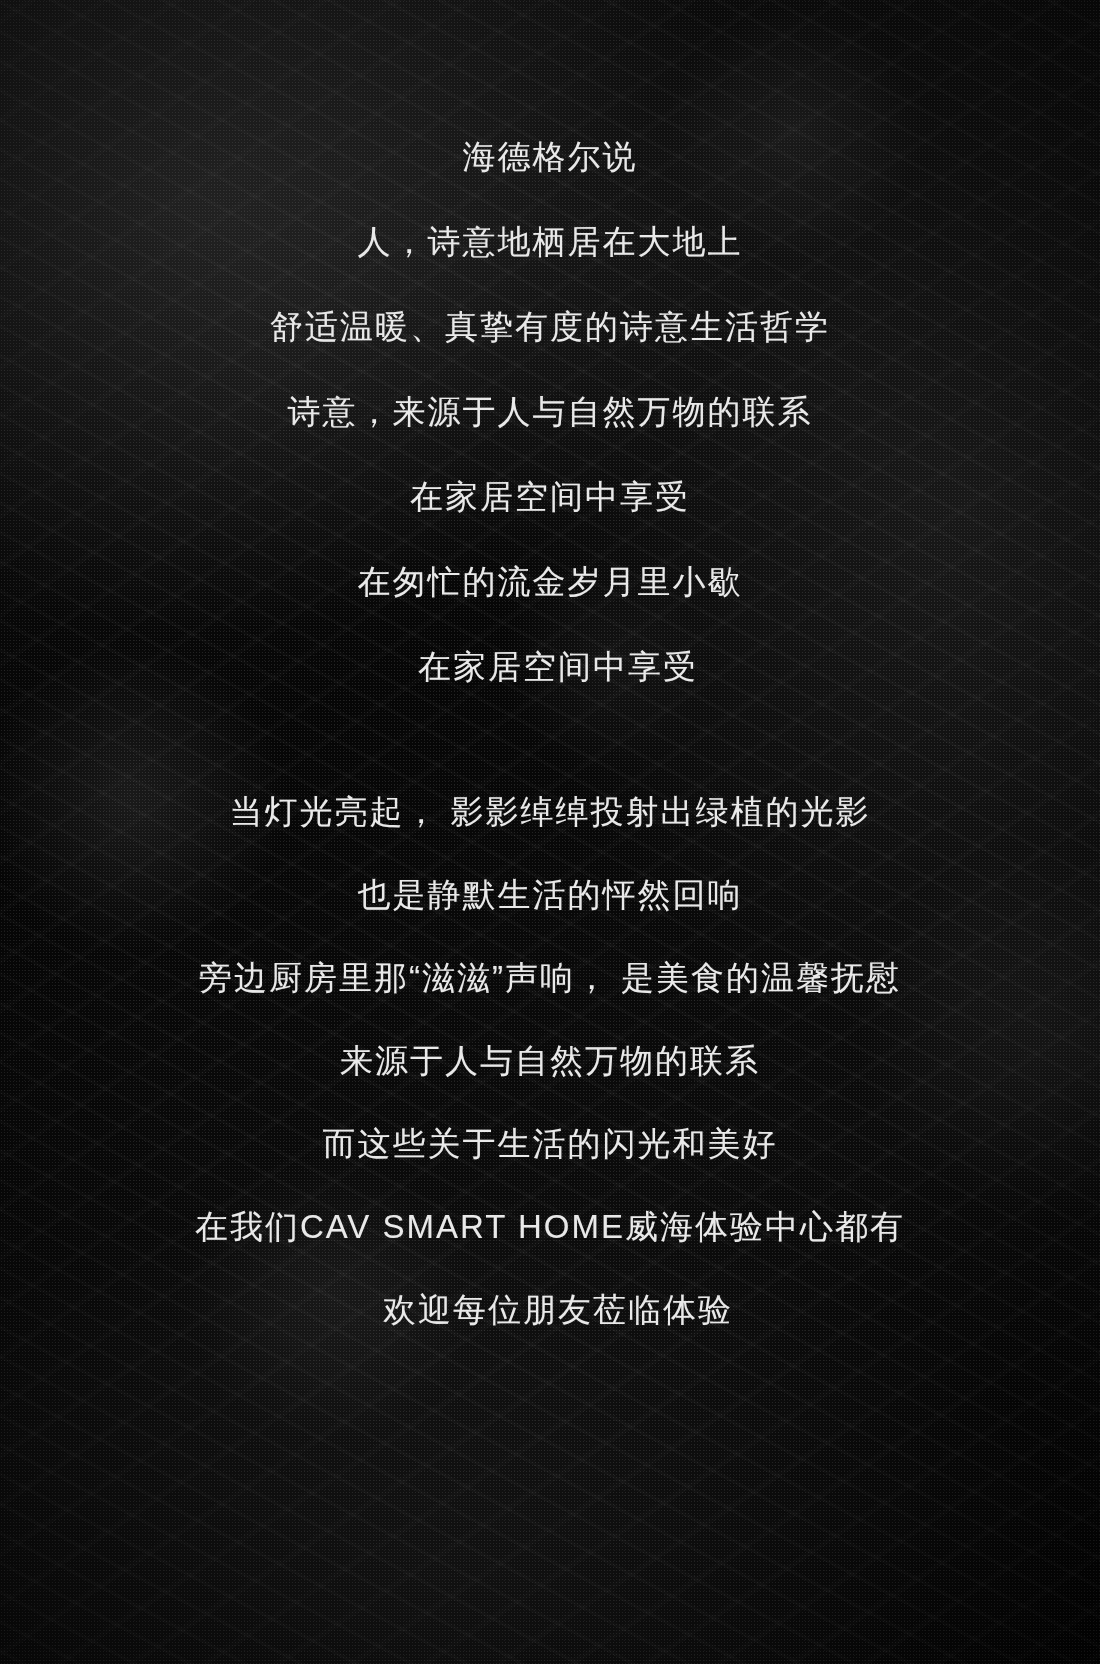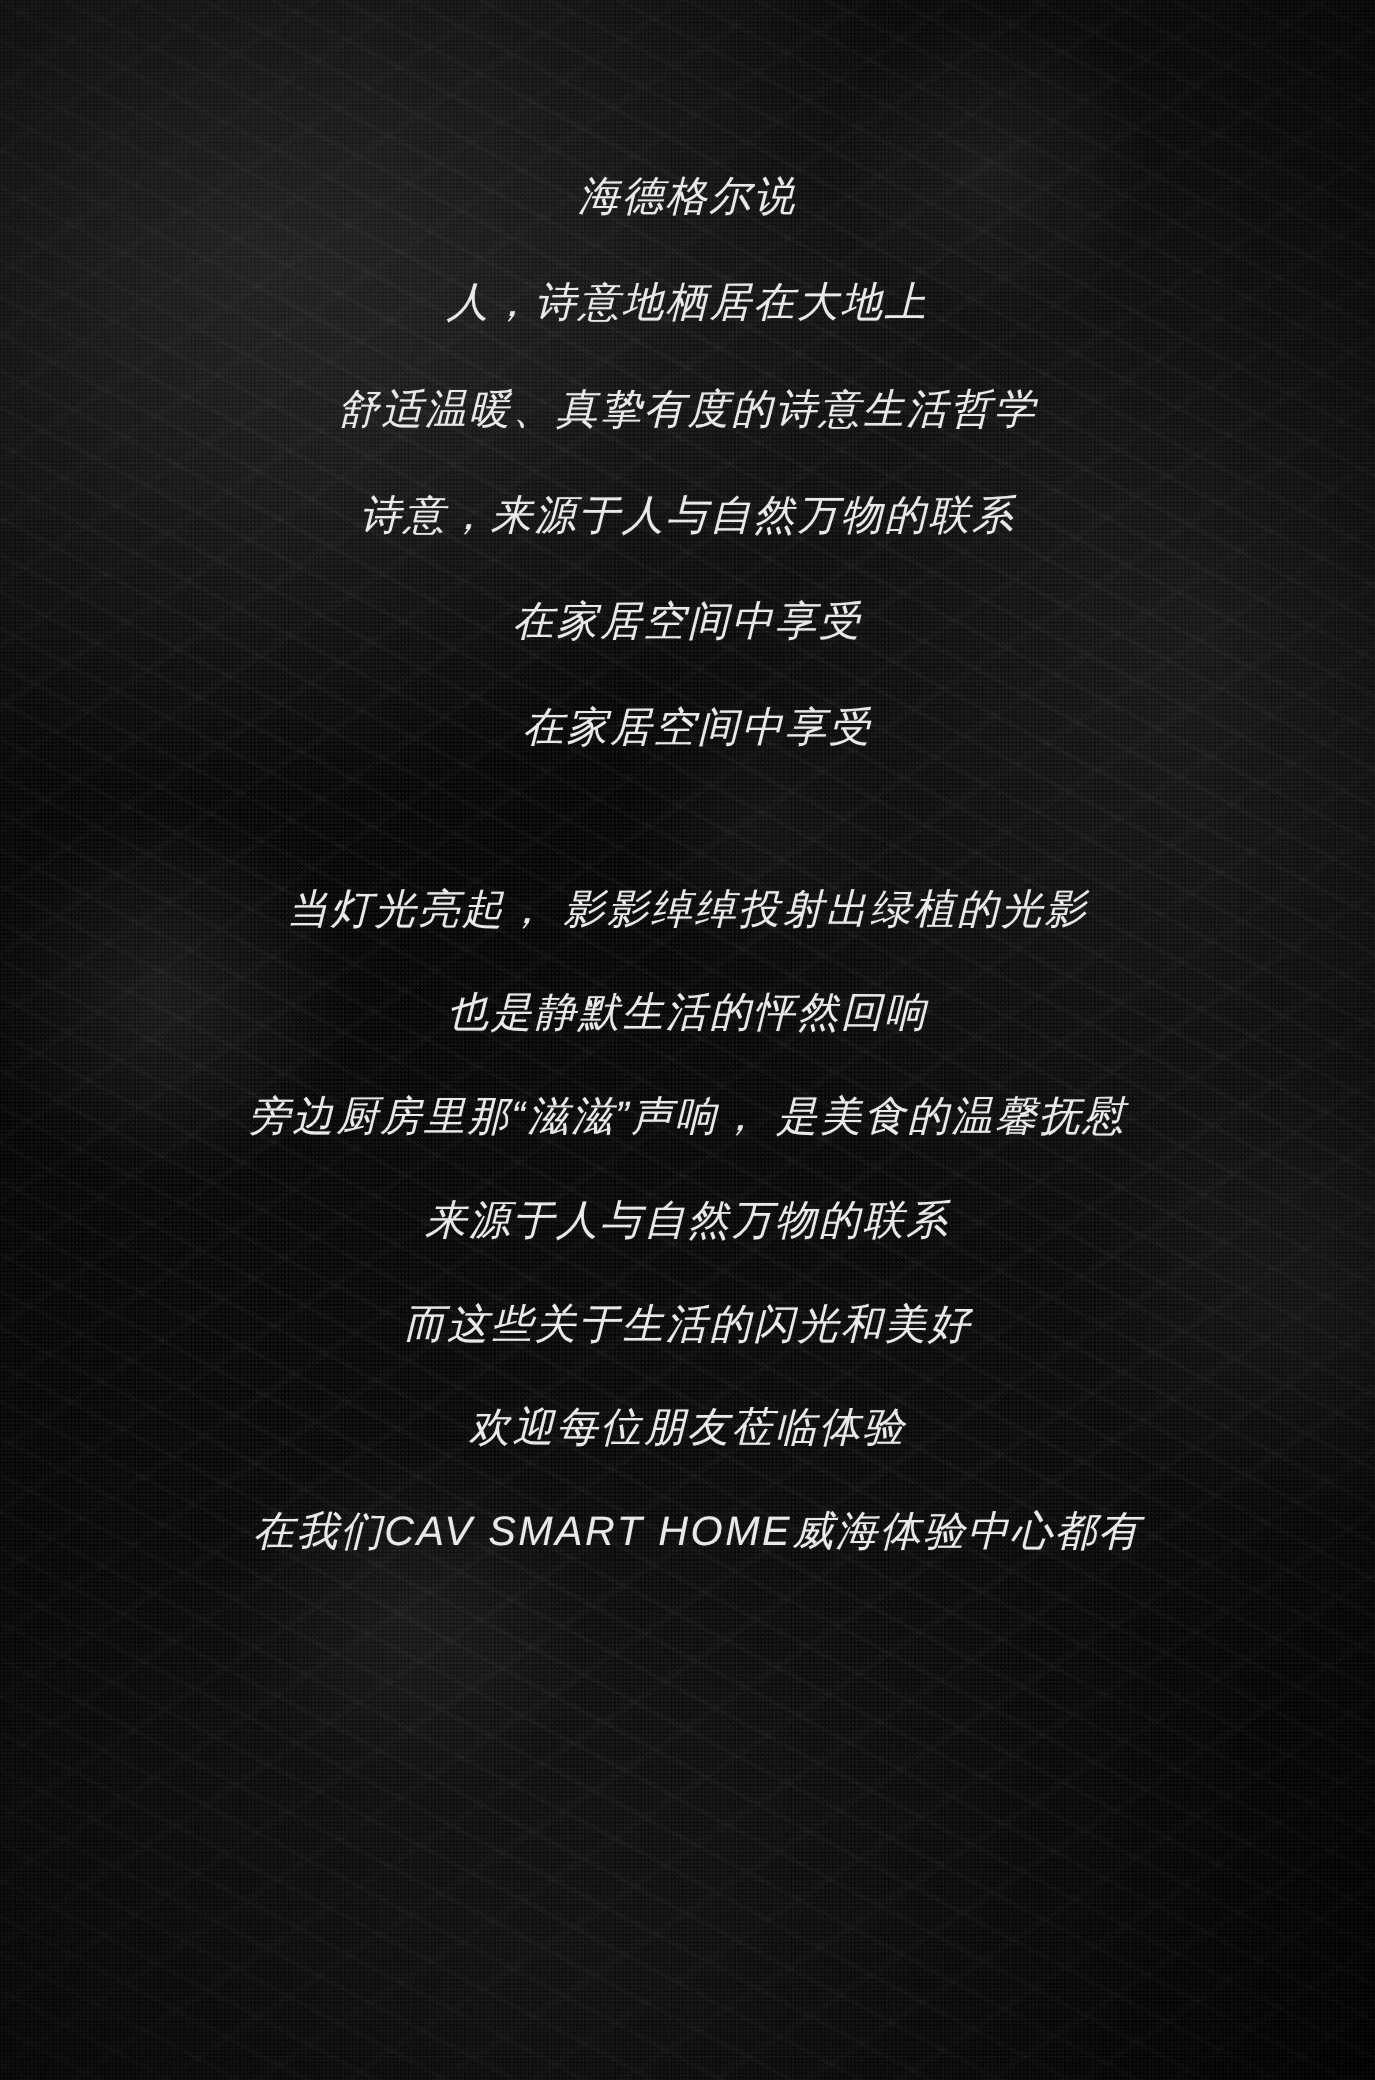--- a/index.html
+++ b/index.html
@@ -14,21 +14,20 @@
     overflow: hidden;
     font-family: "Liberation Sans", "DejaVu Sans", sans-serif;
   }
 
   .poster {
     position: relative;
     width: 1100px;
     height: 1664px;
     background-color: #0a0a0a;
     overflow: hidden;
-    font-style: italic;
   }
 
   
   .bg-base {
     position: absolute;
     inset: 0;
     background:
       radial-gradient(ellipse 900px 700px at 18% 12%, rgba(60,60,60,0.55) 0%, rgba(20,20,20,0.0) 62%),
       radial-gradient(ellipse 800px 900px at 88% 30%, rgba(48,48,48,0.45) 0%, rgba(16,16,16,0.0) 60%),
       radial-gradient(ellipse 1000px 600px at 40% 95%, rgba(40,40,40,0.40) 0%, rgba(10,10,10,0.0) 65%),
@@ -122,29 +121,30 @@
   <div class="bg-vignette"></div>
 
   <div class="content">
 
     <div class="stanza stanza-1">
       <p class="line">海德格尔说</p>
       <p class="line">人，诗意地栖居在大地上</p>
       <p class="line">舒适温暖、真挚有度的诗意生活哲学</p>
       <p class="line">诗意，来源于人与自然万物的联系</p>
       <p class="line">在家居空间中享受</p>
+      <p class="line">在匆忙的流金岁月里小歇</p>
       <p class="line">在家居空间中享受</p>
     </div>
 
     <div class="stanza-gap"></div>
 
     <div class="stanza stanza-2">
       <p class="line tight">当灯光亮起， 影影绰绰投射出绿植的光影</p>
       <p class="line tight">也是静默生活的怦然回响</p>
       <p class="line tight">旁边厨房里那“滋滋”声响， 是美食的温馨抚慰</p>
       <p class="line tight">来源于人与自然万物的联系</p>
       <p class="line tight">而这些关于生活的闪光和美好</p>
+      <p class="line tight">在我们CAV SMART HOME威海体验中心都有</p>
       <p class="line tight">欢迎每位朋友莅临体验</p>
-      <p class="line tight">在我们CAV SMART HOME威海体验中心都有</p>
     </div>
 
   </div>
 </div>
 
 </body></html>

